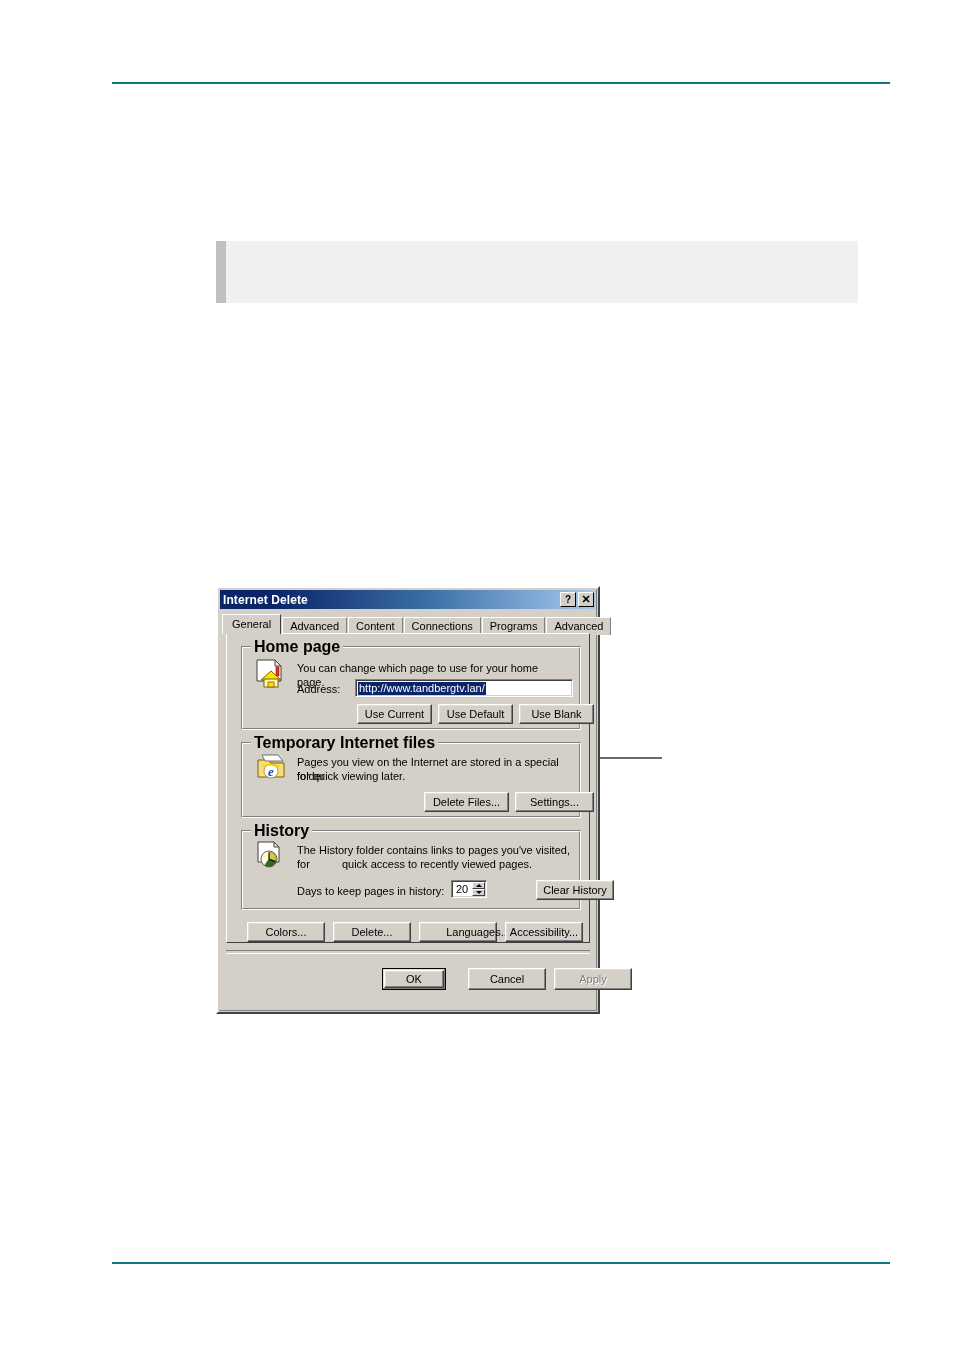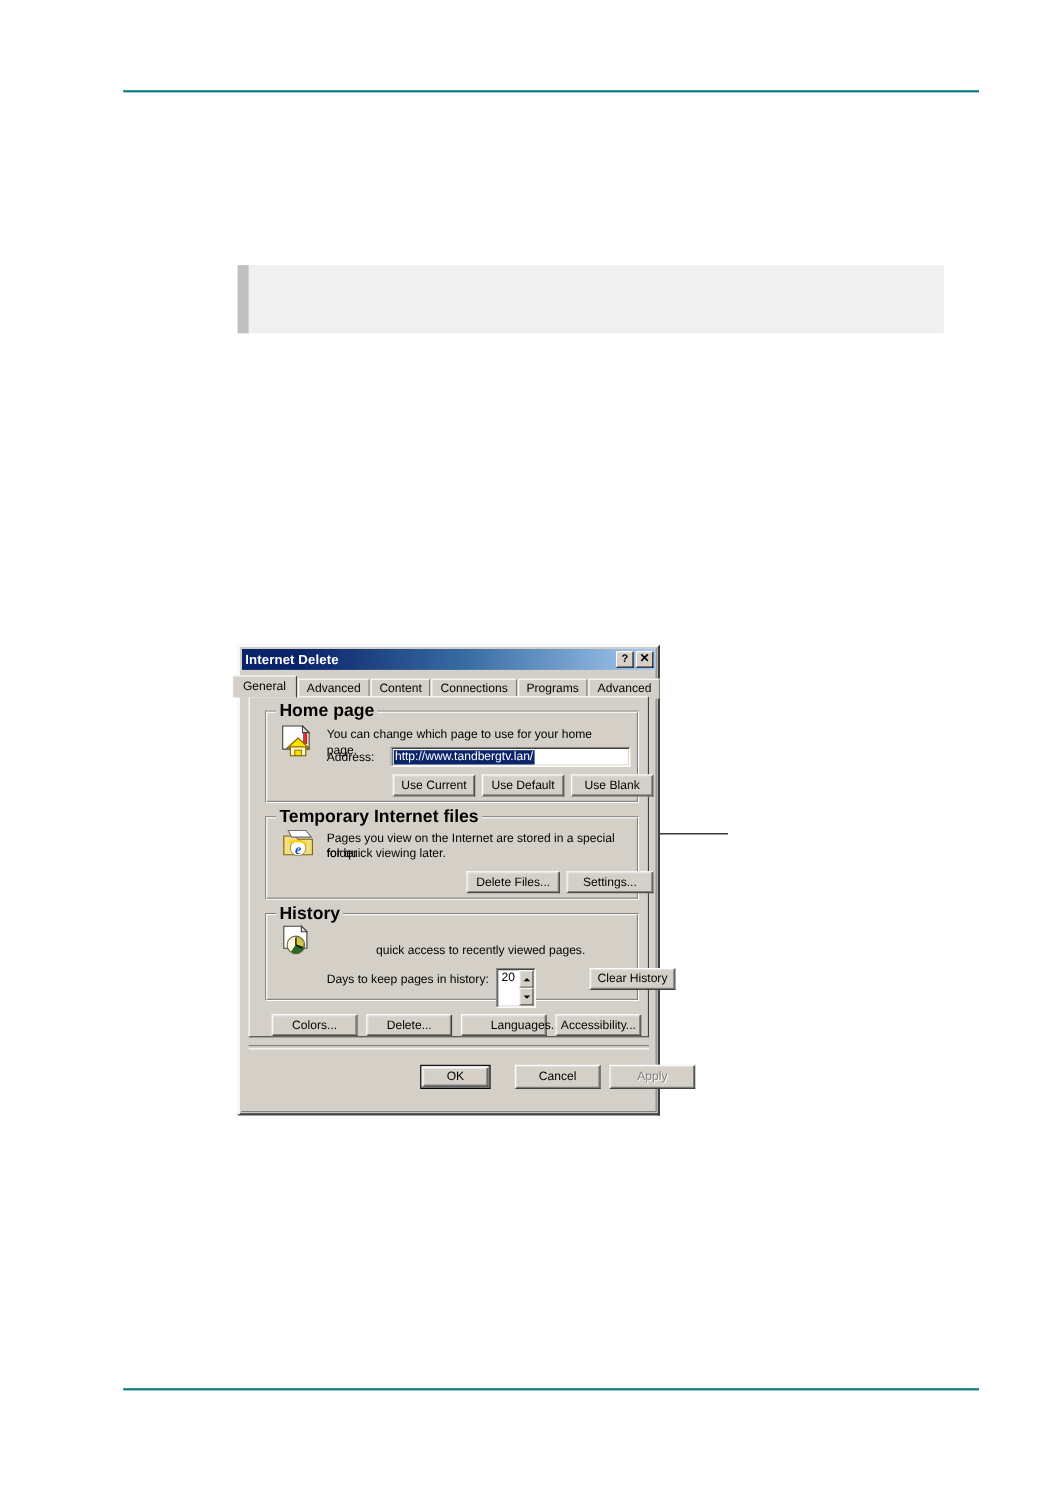--- a/index.html
+++ b/index.html
@@ -113,21 +113,20 @@
 
   
   .tabstrip {
     position: absolute;
     left: 4px;
     top: 26px;
     right: 8px;
     height: 20px;
     display: flex;
     align-items: flex-end;
-    justify-content: center;
   }
   .tab {
     height: 18px;
     padding: 0 7px;
     margin-right: 1px;
     background: #d4d0c8;
     border-top: 1px solid #ffffff;
     border-left: 1px solid #ffffff;
     border-right: 1px solid #808080;
     border-bottom: none;
@@ -406,25 +405,26 @@
     <svg style="position:absolute;left:28px;top:206px;" width="34" height="30" viewBox="0 0 34 30">
       <path d="M3 2 h16 l5 5 v15 h-21 z" fill="#ffffff" stroke="#404040" stroke-width="1"></path>
       <path d="M19 2 l5 5 h-5 z" fill="#e8e8e8" stroke="#404040" stroke-width="1"></path>
       <circle cx="14" cy="19" r="8" fill="#fffbe0" stroke="#6a6a30" stroke-width="1"></circle>
       <path d="M14 19 L14 12 A7 7 0 0 1 20.5 21.5 Z" fill="#d8c840" stroke="#6a6a30" stroke-width="0.6"></path>
       <path d="M14 19 L21 21 A7 7 0 0 1 10 25 Z" fill="#2a6a2a" stroke="#1a401a" stroke-width="0.6"></path>
       <line x1="14" y1="19" x2="14" y2="12.5" stroke="#000" stroke-width="1"></line>
       <line x1="14" y1="19" x2="19.5" y2="22" stroke="#000" stroke-width="1"></line>
     </svg>
 
+    <div class="desc" style="left:70px; top:209px; width:280px;">The History folder contains links to pages you've visited, for</div>
     <div class="desc" style="left:70px; top:223px; width:280px;text-align:center;">quick access to recently viewed pages.</div>
 
     <div class="label" style="left:70px; top:252px;">Days to keep pages in history:</div>
 
-    <div class="sunken-field" style="position:absolute; left:224px; top:246px; width:36px; height:36px; position:absolute;">
+    <div class="sunken-field" style="position:absolute; left:224px; top:246px; width:36px; height:18px; position:absolute;">
       <div style="position:absolute; left:4px; top:2px; font-size:11px; line-height:13px;">20</div>
       <div class="spin">
         <div class="spin-half">
             <span class="arrow-up"></span>
           </div>
         <div class="spin-half">
             <span class="arrow-down"></span>
           </div>
       </div>
     </div>

